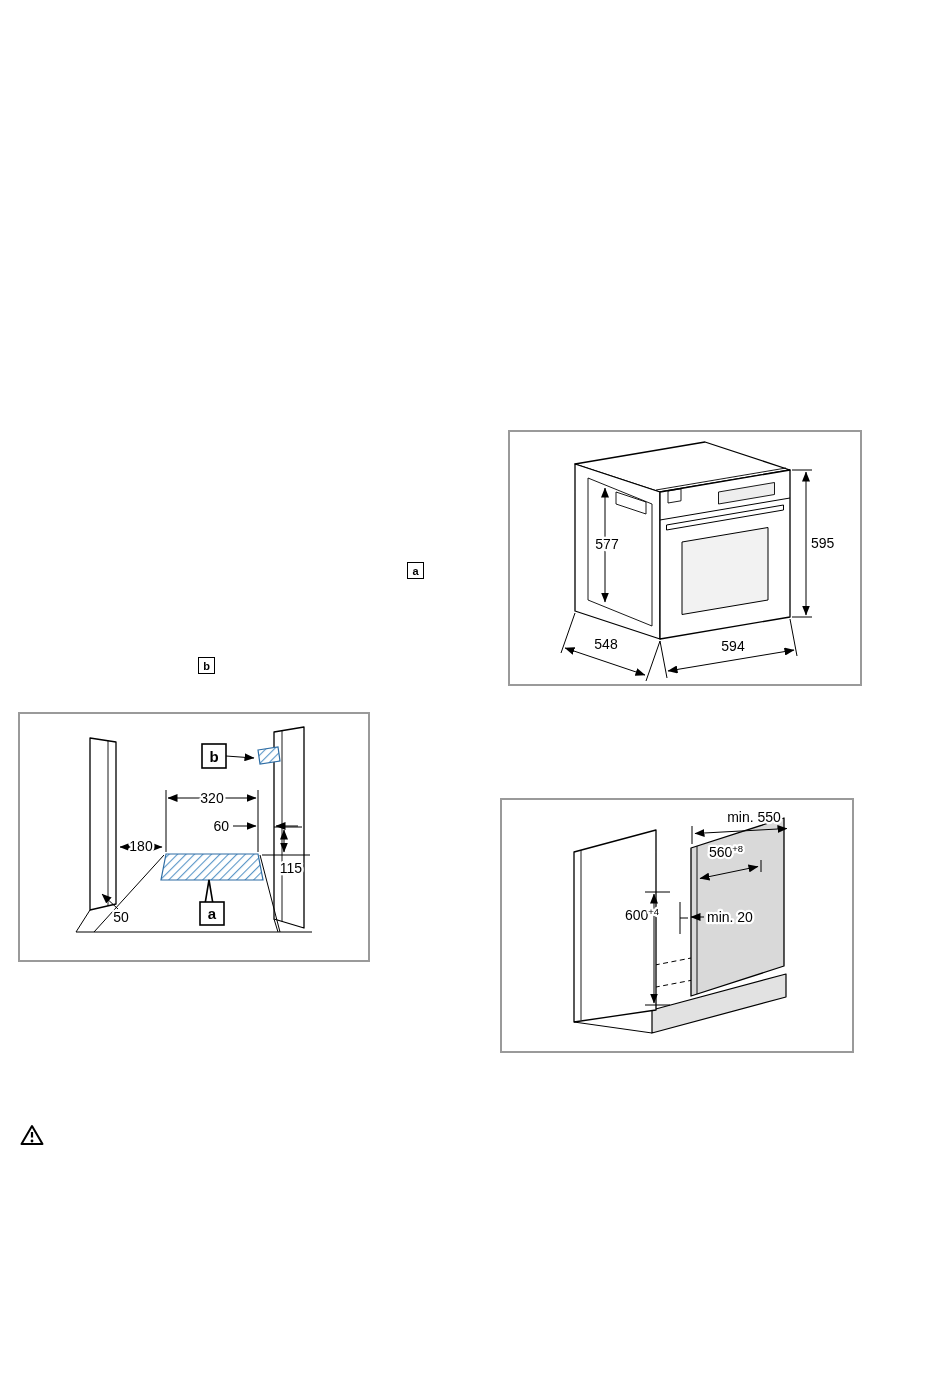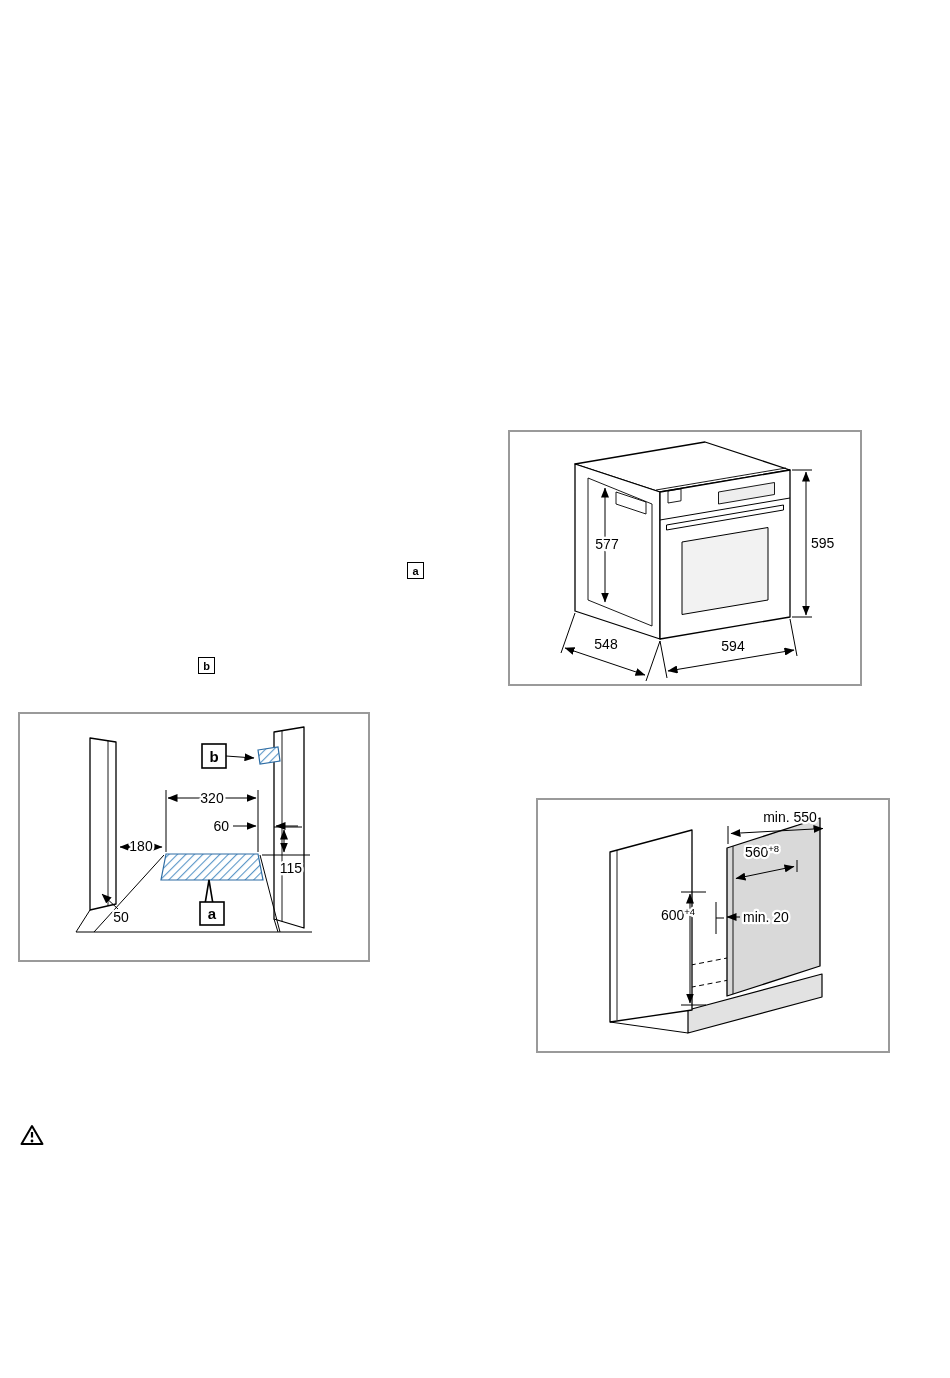--- a/index.html
+++ b/index.html
@@ -145,21 +145,21 @@
       </g>
 
       <g>
         <path class="callbox" d="M185,190 L189,166 L193,190 Z" stroke-width="1.2"></path>
         <rect class="callbox" x="180" y="188" width="24" height="23"></rect>
         <text class="call" x="192" y="204.5" text-anchor="middle">a</text>
       </g>
     </svg>
   </div>
 
-  <div class="figure" style="left:536px; top:798px; width:354px; height:255px;">
+  <div class="figure" style="left:500px; top:798px; width:354px; height:255px;">
     <svg viewBox="0 0 350 251">
       <defs>
         <marker id="m3" viewBox="0 0 10 8" refX="9.5" refY="4" markerWidth="10" markerHeight="8" orient="auto-start-reverse">
             <path d="M0,0 L10,4 L0,8 z" fill="#000"></path>
           </marker>
       </defs>
 
       <g>
         <path class="dash" d="M86,178 L282,140"></path>
         <path class="dash" d="M86,200 L280,163"></path>

